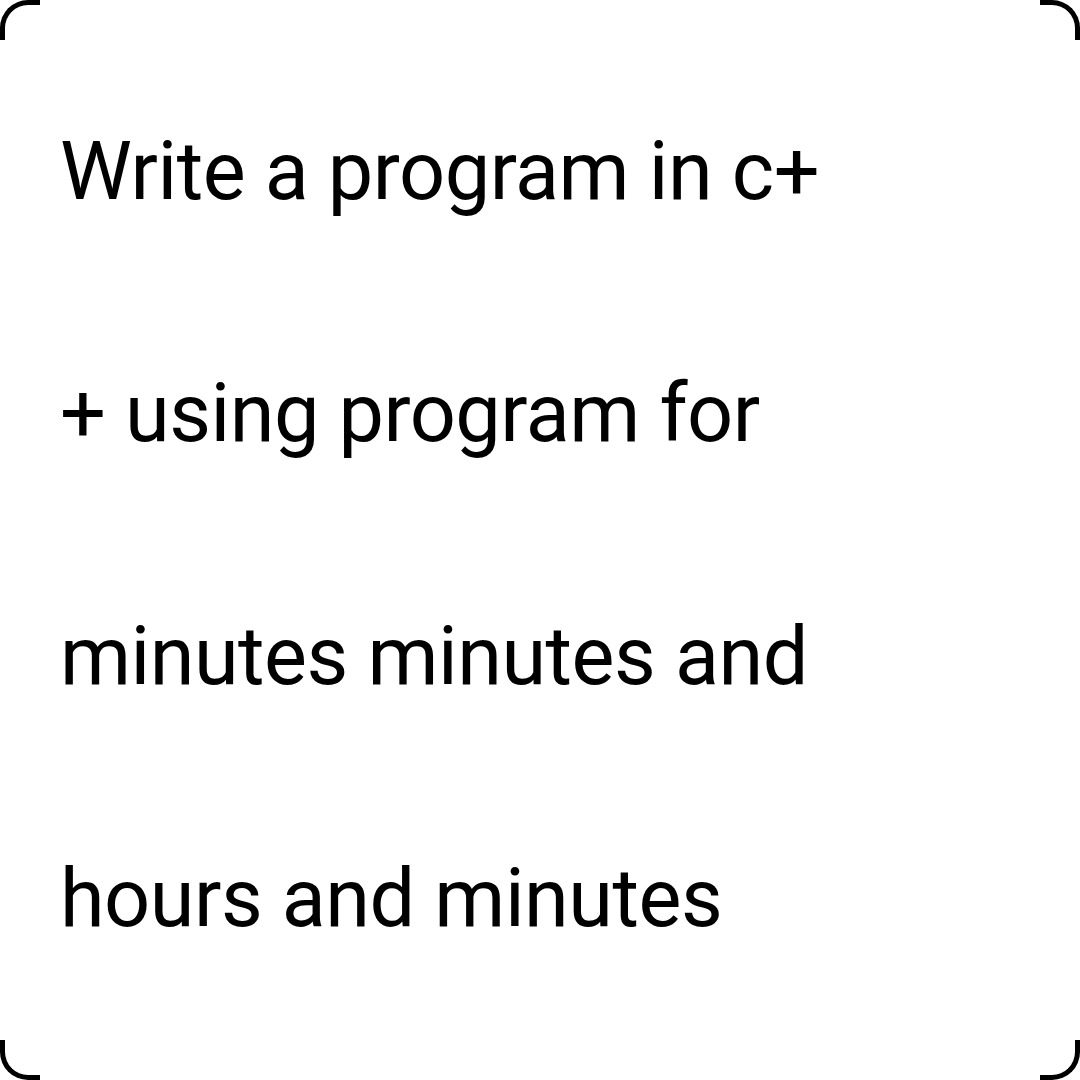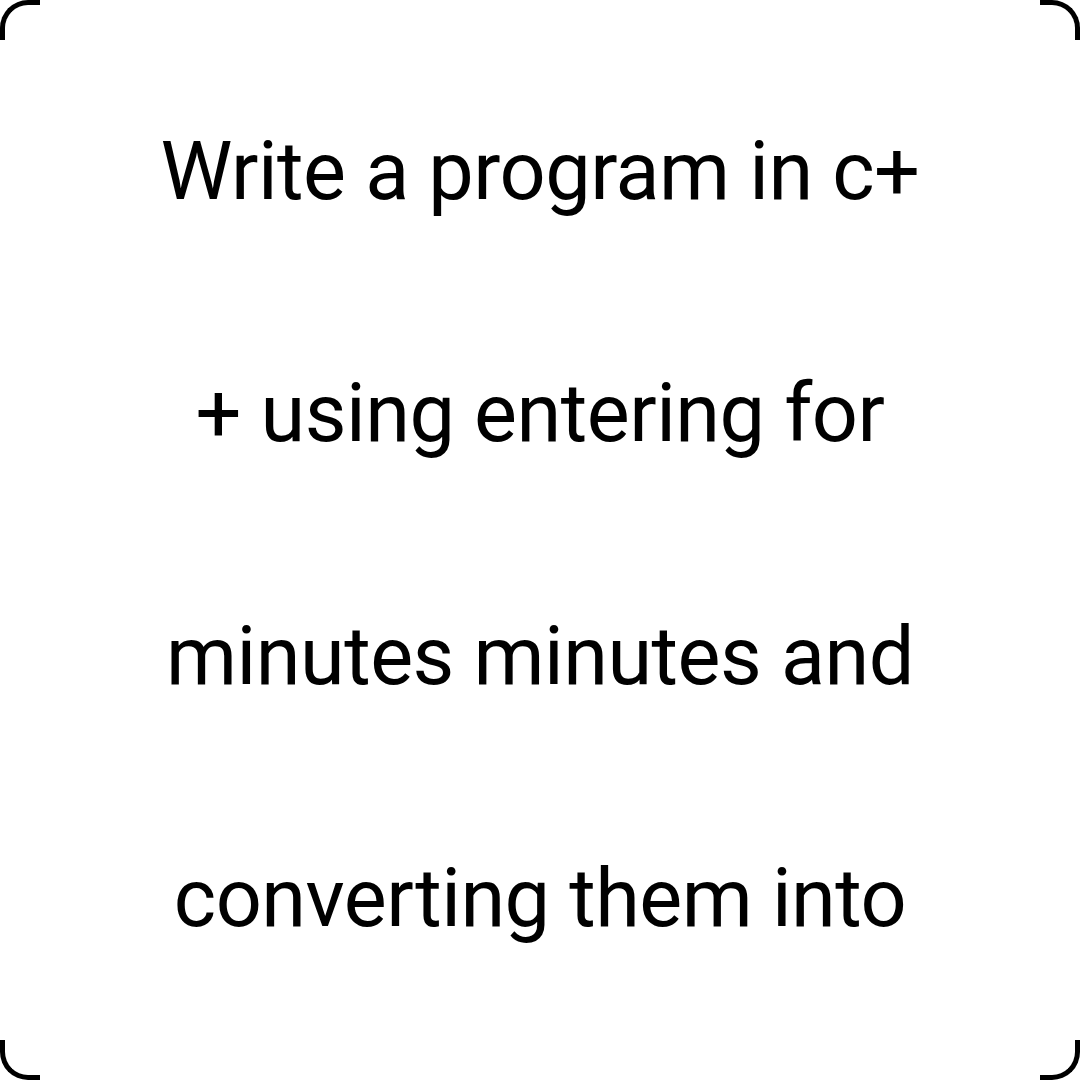--- a/index.html
+++ b/index.html
@@ -51,21 +51,21 @@
     }
     .content {
       position: absolute;
       top: 0;
       left: 0;
       right: 0;
       bottom: 0;
       display: flex;
       flex-direction: column;
       justify-content: space-around;
-      align-items: center;
+      align-items: flex-start;
       padding: 50px 60px 60px 60px;
     }
     .line {
       font-size: 81px;
       color: #000000;
       text-align: center;
       white-space: nowrap;
       letter-spacing: -0.5px;
       font-weight: 400;
     }
@@ -73,16 +73,16 @@
 </head>
 <body>
 
 <div class="corner corner-tl"></div>
 <div class="corner corner-tr"></div>
 <div class="corner corner-bl"></div>
 <div class="corner corner-br"></div>
 
 <div class="content">
   <div class="line">Write a program in c+</div>
-  <div class="line">+ using entering  for</div>
+  <div class="line">+ using program  for</div>
   <div class="line">minutes minutes and</div>
-  <div class="line">converting them into</div>
+  <div class="line">hours and minutes</div>
 </div>
 
 </body></html>

